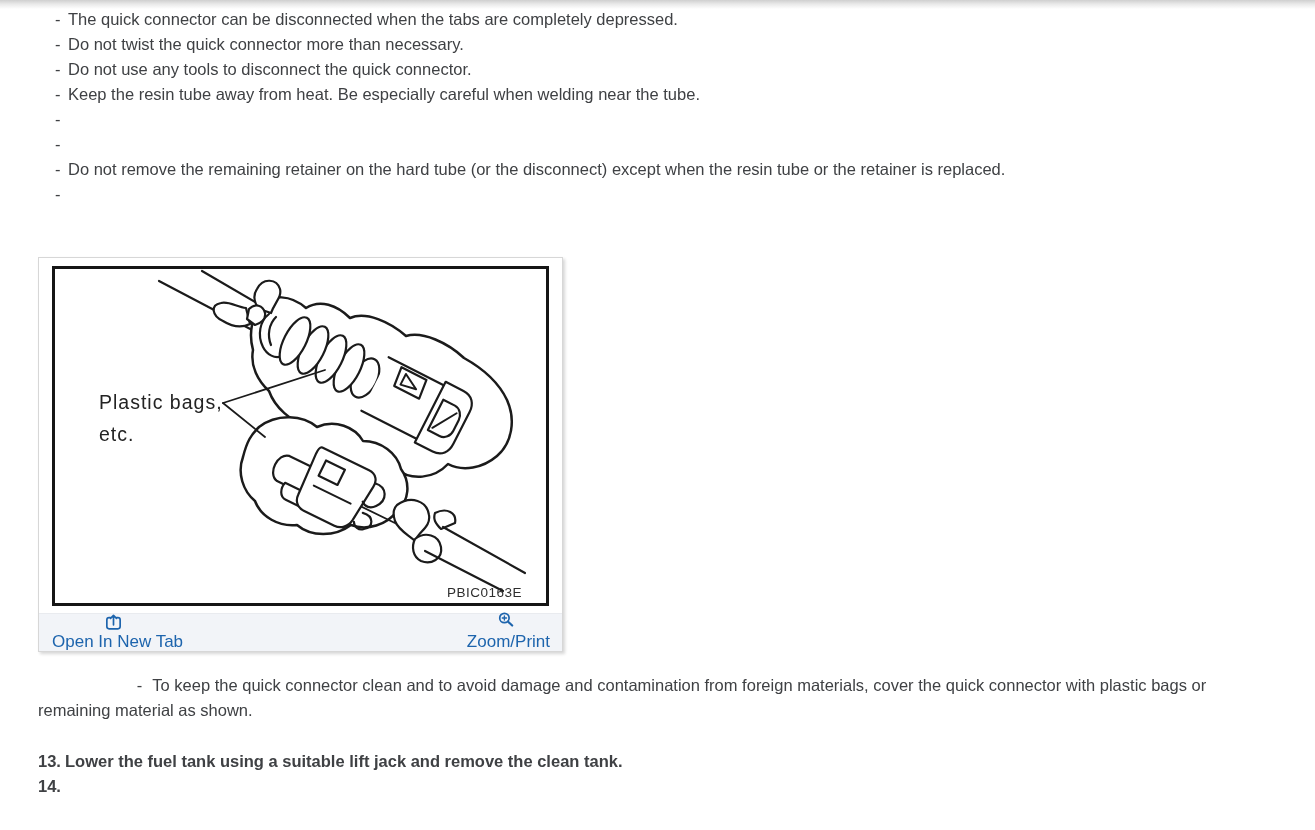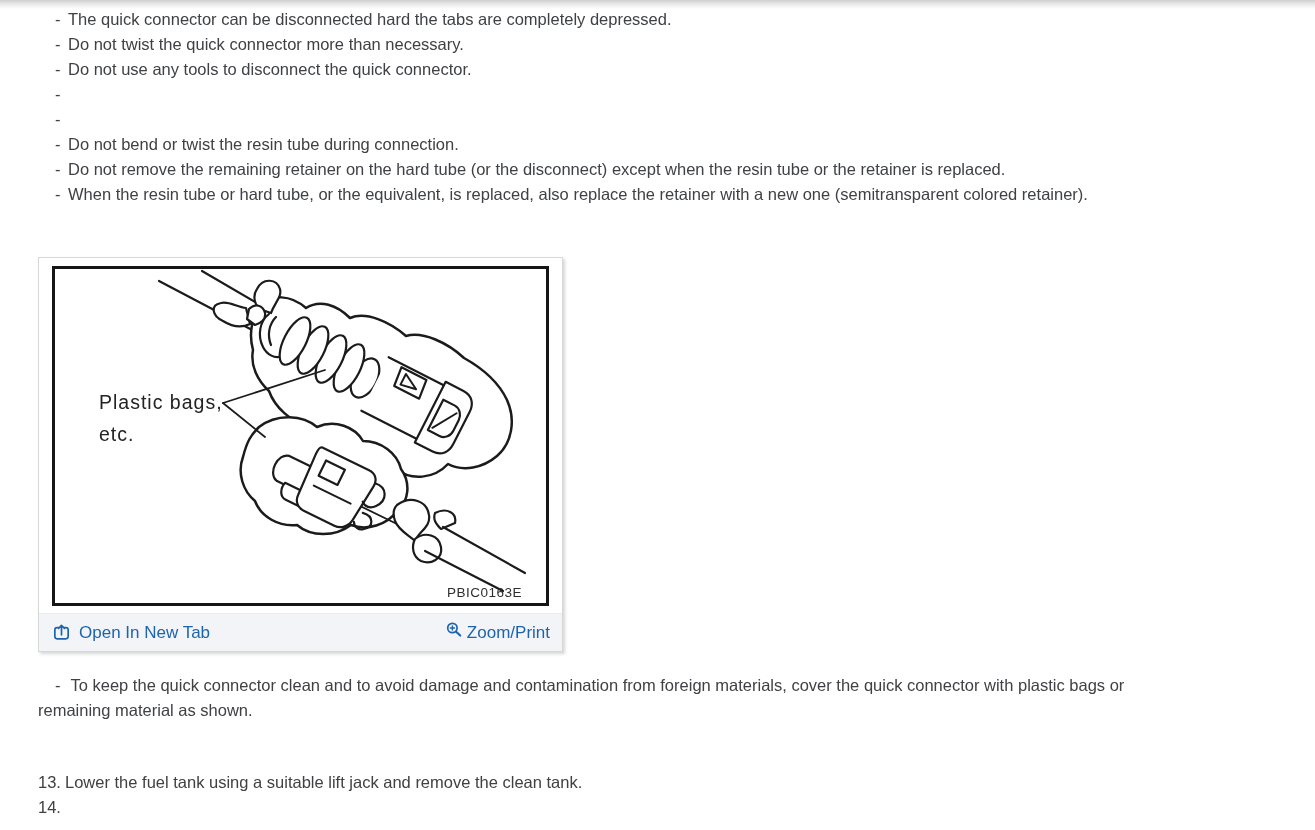--- a/index.html
+++ b/index.html
@@ -18,67 +18,66 @@
   .figure-card{position:absolute;left:38px;top:257px;width:523px;background:#fff;
     border:1px solid #d7d7d7;box-shadow:2px 2px 3px rgba(0,0,0,.16);}
   .figure-frame{margin:8px 13px 0 13px;height:334px;border:3px solid #161616;position:relative;background:#fff;text-align:right;}
   svg.illus{display:block;width:100%;height:100%;}
   svg text{font-family:"Liberation Sans","DejaVu Sans",sans-serif;}
   .fig-label{font-size:19.5px;fill:#232323;letter-spacing:1px;}
   .fig-code{font-size:13.5px;fill:#2e2e2e;letter-spacing:.5px;}
 
   .figure-actions{margin-top:7px;height:37px;background:#f2f4f8;border-top:1px solid #e9ebef;
     display:flex;align-items:center;justify-content:space-between;padding:0 12px 0 13px;}
-  .action{display:flex;align-items:center;color:#1d64ad;font-size:17px;text-decoration:none;cursor:pointer;}
+  .action{display:flex;align-items:center;color:#1d64ad;font-size:17px;text-decoration:none;cursor:pointer;flex-direction:column;}
   .action .icon{margin-right:8px;display:block;}
   .action.zoomp .icon{margin-right:4px;transform:translateY(-3px);}
 
-  .after-line1{position:absolute;top:673px;left:38px;width:1250px;line-height:25px;white-space:nowrap;}
+  .after-line1{position:absolute;top:673px;left:38px;width:1250px;line-height:25px;white-space:nowrap;text-align:center;}
   .after-line1 .dash2{padding-left:17px;margin-right:10px;}
   .after-line2{position:absolute;top:698px;left:38px;line-height:25px;}
 
-  .steps{position:absolute;top:770px;left:38px;width:1250px;}
+  .steps{position:absolute;top:749px;left:38px;width:1250px;font-weight:bold;}
   .step{display:flex;line-height:25px;}
   .step .num{flex:0 0 27px;}
 </style>
 </head>
 <body>
 
 <div class="top-shadow"></div>
 
 <div class="notes">
   <div class="note">
       <span class="dash">-</span>
-      <span class="note-text">The quick connector can be disconnected hard the tabs are completely depressed.</span>
+      <span class="note-text">The quick connector can be disconnected when the tabs are completely depressed.</span>
     </div>
   <div class="note">
       <span class="dash">-</span>
       <span class="note-text">Do not twist the quick connector more than necessary.</span>
     </div>
   <div class="note">
       <span class="dash">-</span>
       <span class="note-text">Do not use any tools to disconnect the quick connector.</span>
     </div>
   <div class="note">
       <span class="dash">-</span>
+      <span class="note-text">Keep the resin tube away from heat. Be especially careful when welding near the tube.</span>
     </div>
   <div class="note">
       <span class="dash">-</span>
     </div>
   <div class="note">
       <span class="dash">-</span>
-      <span class="note-text">Do not bend or twist the resin tube during connection.</span>
     </div>
   <div class="note">
       <span class="dash">-</span>
       <span class="note-text">Do not remove the remaining retainer on the hard tube (or the disconnect) except when the resin tube or the retainer is replaced.</span>
     </div>
   <div class="note">
       <span class="dash">-</span>
-      <span class="note-text">When the resin tube or hard tube, or the equivalent, is replaced, also replace the retainer with a new one (semitransparent colored retainer).</span>
     </div>
 </div>
 
 <div class="figure-card">
   <div class="figure-frame">
     <svg class="illus" viewBox="0 0 475 334">
       <g fill="none" stroke="#1b1b1b" stroke-width="2.2" stroke-linecap="round" stroke-linejoin="round">
 
         <path d="M96,12 L193,63"></path>
         <path d="M139,2 L211,44"></path>

